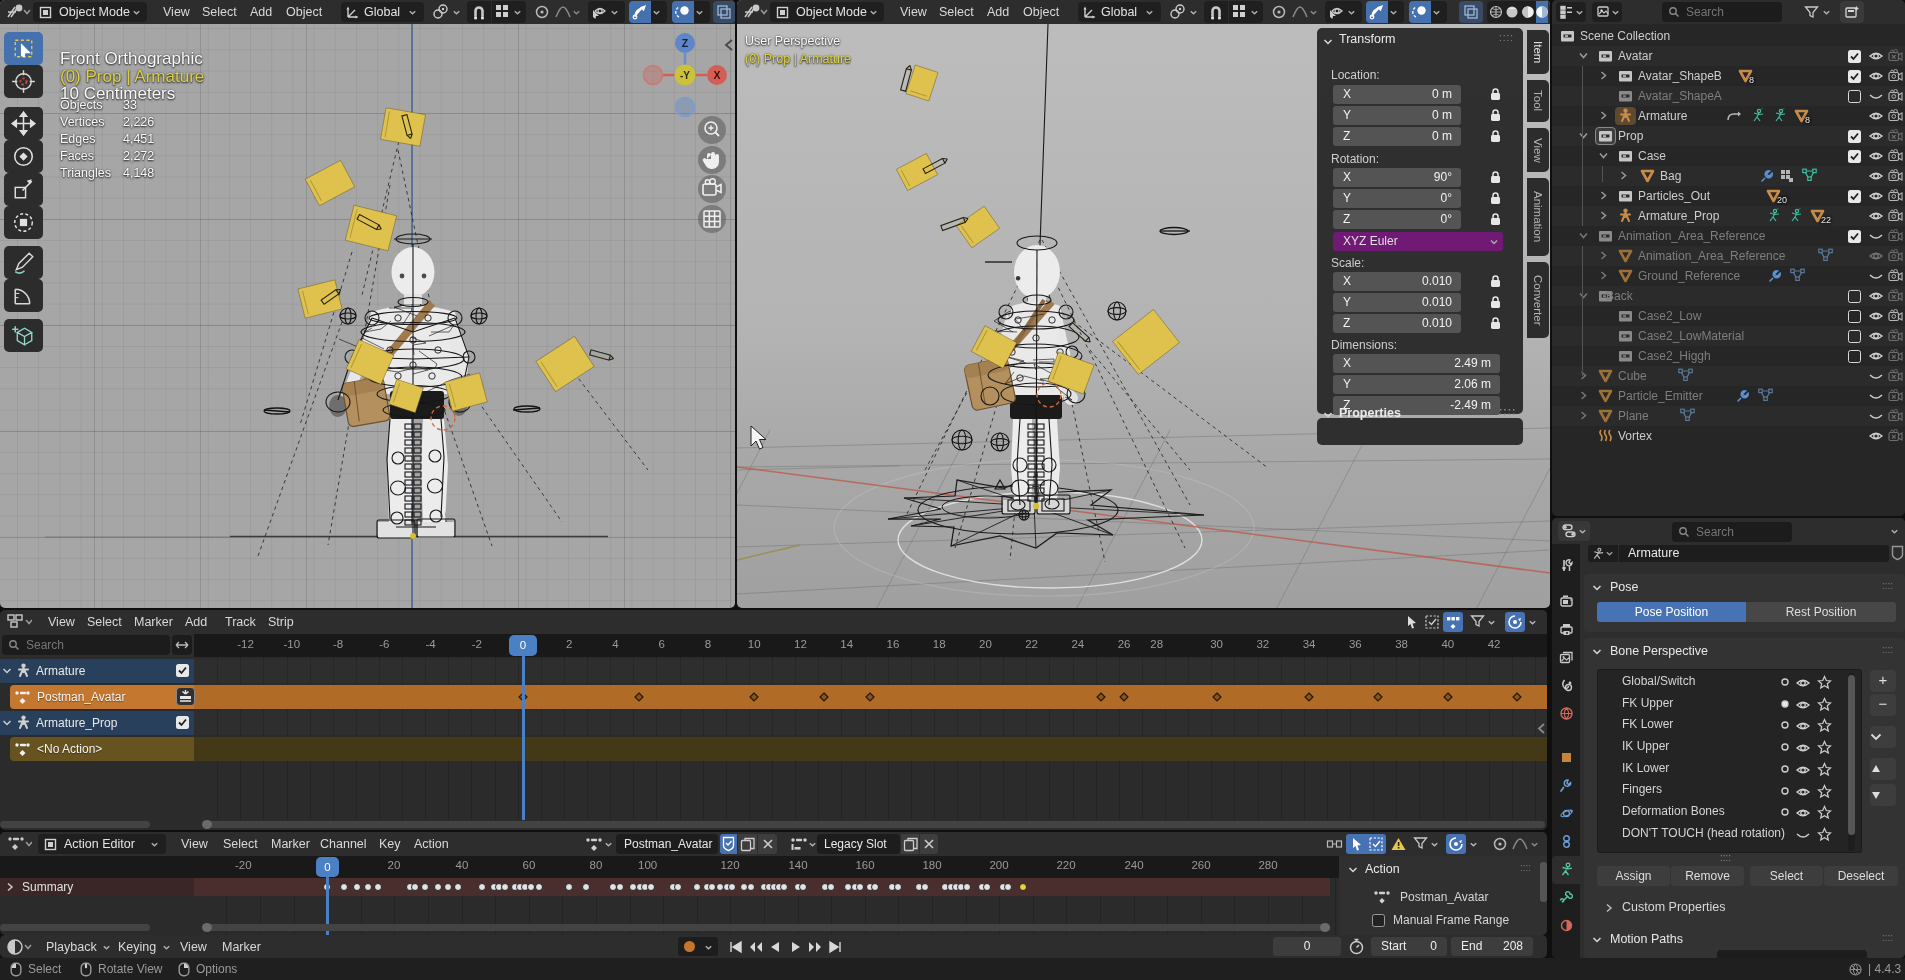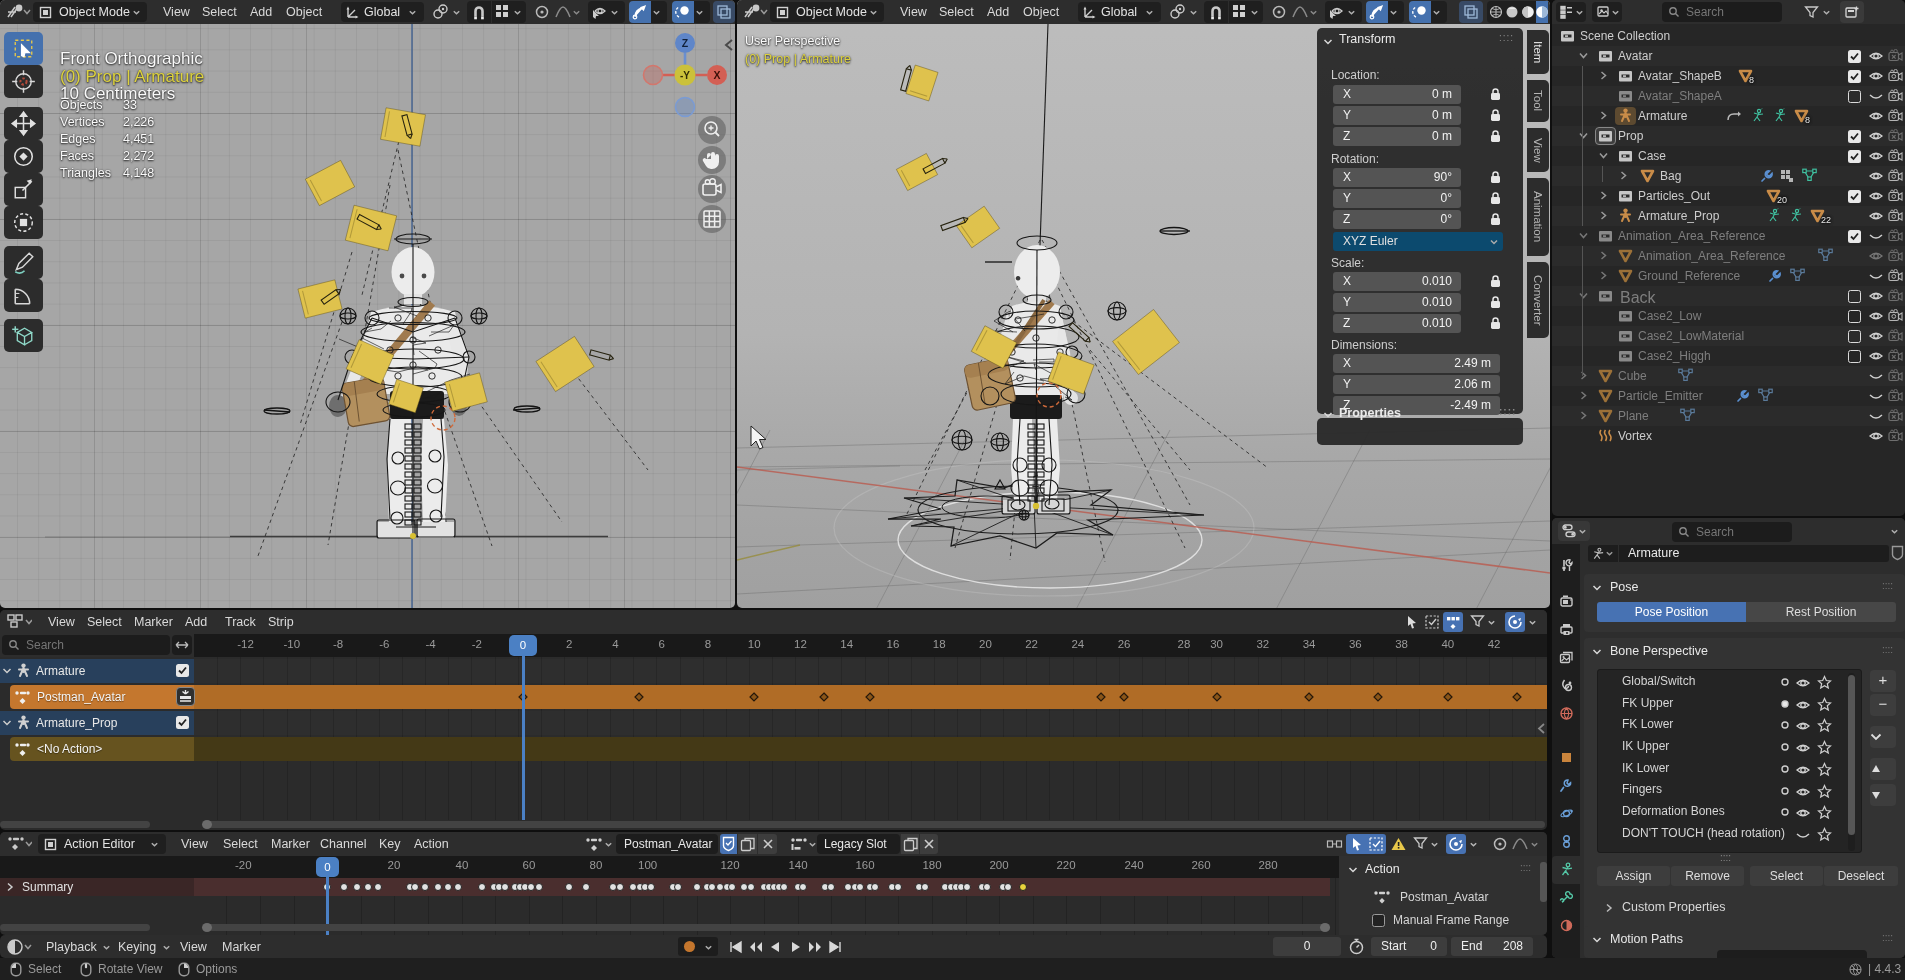--- a/index.html
+++ b/index.html
@@ -816,21 +816,21 @@
         <path d="M4 6 V4.5 a2.5 2.5 0 0 1 5 0 V6" fill="none" stroke="#e6e6e6" stroke-width="1.5"></path>
       </svg>
       <div class="field" style="left:16px;top:182px;width:128px">
         <span class="abs" style="left:10px">Z</span>
         <span class="abs" style="right:9px">0°</span>
       </div>
       <svg class="abs" style="left:172px;top:184px" width="13" height="15" viewBox="0 0 13 15">
         <rect x="2" y="6" width="9" height="7" rx="1.4" fill="#e6e6e6"></rect>
         <path d="M4 6 V4.5 a2.5 2.5 0 0 1 5 0 V6" fill="none" stroke="#e6e6e6" stroke-width="1.5"></path>
       </svg>
-      <div class="field" style="left:16px;top:204px;width:170px;background:#0c4a6e;color:#e0e0e0">
+      <div class="field" style="left:16px;top:204px;width:170px;background:#701a75;color:#e0e0e0">
         <span class="abs" style="left:10px">XYZ Euler</span>
       </div>
       <svg class="abs" style="left:172px;top:209px" width="10" height="10" viewBox="0 0 10 10">
         <path d="M2 3.5 L5 6.5 L8 3.5" stroke="#aaa" stroke-width="1.5" fill="none"></path>
       </svg>
       <span class="lbl" style="left:14px;top:228px">Scale:</span>
       <div class="field" style="left:16px;top:244px;width:128px">
         <span class="abs" style="left:10px">X</span>
         <span class="abs" style="right:9px">0.010</span>
       </div>
@@ -1272,21 +1272,21 @@
     </svg>
     <div class="abs" style="left:0;top:286px;width:353px;height:20px;background:rgba(255,255,255,0.025)"></div>
     <svg class="abs" style="left:26px;top:290px" width="11" height="11" viewBox="0 0 11 11">
       <path d="M2 3.5 L5.5 7.5 L9 3.5" stroke="#777" stroke-width="1.5" fill="none"></path>
     </svg>
     <svg class="abs" style="left:46px;top:289px" width="15" height="14" viewBox="0 0 15 14">
       <rect x="1" y="2" width="13" height="10.5" rx="1" fill="#8a8a8a"></rect>
       <rect x="3.5" y="5.5" width="8" height="3" fill="#2a2a2a"></rect>
       <rect x="5" y="6.3" width="3" height="1.6" fill="#8a8a8a"></rect>
     </svg>
-    <span class="abs" style="left:68px;top:289px;color:#7e7e7e;font-size:16px;white-space:nowrap">Back</span>
+    <span class="abs" style="left:54px;top:289px;color:#7e7e7e;font-size:12px;white-space:nowrap">Back</span>
     <div class="abs" style="left:296px;top:289.5px;width:13px;height:13px;border:1.5px solid #dadada;border-radius:2.5px"></div>
     <svg class="abs" style="left:316px;top:289px" width="16" height="14" viewBox="0 0 16 14">
       <path d="M2 7 Q8 1.5 14 7 Q8 12.5 2 7 Z" fill="none" stroke="#cfcfcf" stroke-width="1.3"></path>
       <circle cx="8" cy="7" r="2.2" fill="none" stroke="#cfcfcf" stroke-width="1.3"></circle>
     </svg>
     <svg class="abs" style="left:336px;top:289px" width="16" height="14" viewBox="0 0 16 14">
       <rect x="1" y="3.5" width="9.5" height="8" rx="1.5" fill="none" stroke="#6e6e6e" stroke-width="1.2"></rect>
       <path d="M10.5 6 l3.5-2 v7 l-3.5-2" fill="none" stroke="#6e6e6e" stroke-width="1.1"></path>
       <circle cx="4" cy="2.4" r="1.3" fill="none" stroke="#6e6e6e" stroke-width="0.9"></circle>
       <circle cx="7.6" cy="2.1" r="1.7" fill="none" stroke="#6e6e6e" stroke-width="0.9"></circle>
@@ -1753,21 +1753,21 @@
     <span class="abs" style="left:687.96px;top:28px;width:40px;text-align:center;color:#9a9a9a;font-size:11.5px">8</span>
     <span class="abs" style="left:734.2px;top:28px;width:40px;text-align:center;color:#9a9a9a;font-size:11.5px">10</span>
     <span class="abs" style="left:780.44px;top:28px;width:40px;text-align:center;color:#9a9a9a;font-size:11.5px">12</span>
     <span class="abs" style="left:826.6800000000001px;top:28px;width:40px;text-align:center;color:#9a9a9a;font-size:11.5px">14</span>
     <span class="abs" style="left:872.9200000000001px;top:28px;width:40px;text-align:center;color:#9a9a9a;font-size:11.5px">16</span>
     <span class="abs" style="left:919.1600000000001px;top:28px;width:40px;text-align:center;color:#9a9a9a;font-size:11.5px">18</span>
     <span class="abs" style="left:965.4000000000001px;top:28px;width:40px;text-align:center;color:#9a9a9a;font-size:11.5px">20</span>
     <span class="abs" style="left:1011.6400000000001px;top:28px;width:40px;text-align:center;color:#9a9a9a;font-size:11.5px">22</span>
     <span class="abs" style="left:1057.88px;top:28px;width:40px;text-align:center;color:#9a9a9a;font-size:11.5px">24</span>
     <span class="abs" style="left:1104.12px;top:28px;width:40px;text-align:center;color:#9a9a9a;font-size:11.5px">26</span>
-    <span class="abs" style="left:1150.3600000000001px;top:28px;width:40px;text-align:right;color:#9a9a9a;font-size:11.5px">28</span>
+    <span class="abs" style="left:1150.3600000000001px;top:28px;width:40px;text-align:left;color:#9a9a9a;font-size:11.5px">28</span>
     <span class="abs" style="left:1196.6px;top:28px;width:40px;text-align:center;color:#9a9a9a;font-size:11.5px">30</span>
     <span class="abs" style="left:1242.8400000000001px;top:28px;width:40px;text-align:center;color:#9a9a9a;font-size:11.5px">32</span>
     <span class="abs" style="left:1289.08px;top:28px;width:40px;text-align:center;color:#9a9a9a;font-size:11.5px">34</span>
     <span class="abs" style="left:1335.3200000000002px;top:28px;width:40px;text-align:center;color:#9a9a9a;font-size:11.5px">36</span>
     <span class="abs" style="left:1381.56px;top:28px;width:40px;text-align:center;color:#9a9a9a;font-size:11.5px">38</span>
     <span class="abs" style="left:1427.8000000000002px;top:28px;width:40px;text-align:center;color:#9a9a9a;font-size:11.5px">40</span>
     <span class="abs" style="left:1474.04px;top:28px;width:40px;text-align:center;color:#9a9a9a;font-size:11.5px">42</span>
     <div class="abs" style="left:509.0px;top:25px;width:28px;height:21px;background:#4b80c4;border-radius:5px;text-align:center;line-height:21px;color:#fff;font-size:11.5px">0</div>
     <div class="abs" style="left:217.1px;top:47px;width:1px;height:163px;background:rgba(0,0,0,0.14)"></div>
     <div class="abs" style="left:240.2px;top:47px;width:1px;height:163px;background:rgba(0,0,0,0.14)"></div>

